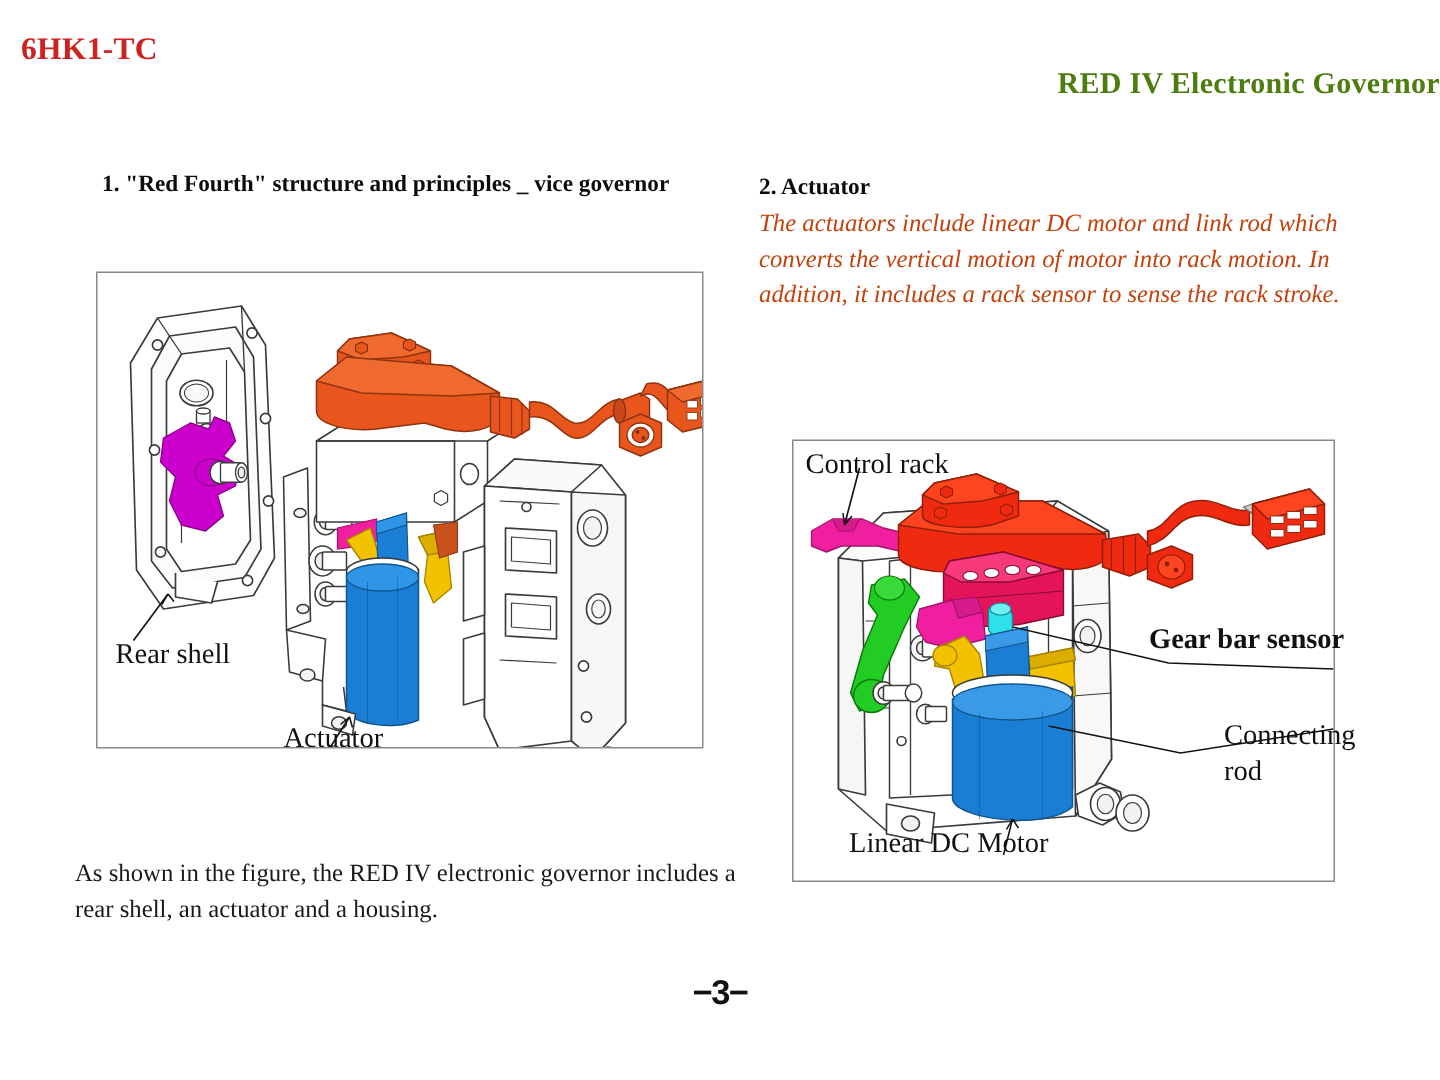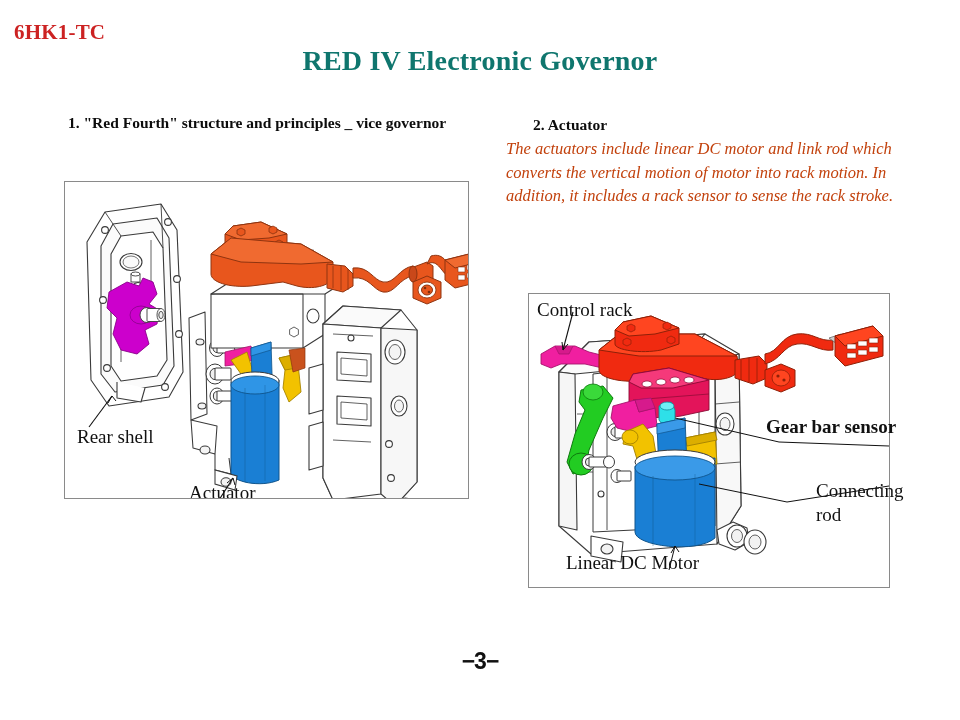--- a/index.html
+++ b/index.html
@@ -29,24 +29,24 @@
     font-size: 21px;
     font-weight: bold;
     color: #cc2222;
     letter-spacing: 0.2px;
   }
   #slide-title {
     position: absolute;
     left: 0;
     right: 0;
     top: 45px;
-    text-align: center;
-    font-size: 28px;
+    text-align: right;
+    font-size: 20px;
     font-weight: bold;
-    color: #0f766e;
+    color: #4d7c0f;
     letter-spacing: 0.2px;
   }
 
   
   #left-col {
     position: absolute;
     left: 64px;
     top: 112px;
     width: 410px;
   }
@@ -80,21 +80,20 @@
   }
 
   
   #section2-heading {
     position: absolute;
     left: 506px;
     top: 116px;
     font-size: 15.5px;
     font-weight: bold;
     color: #0c0c0c;
-    margin-left: 27px;
   }
   #section2-body {
     position: absolute;
     left: 506px;
     top: 137px;
     width: 442px;
     font-size: 16.5px;
     line-height: 1.43;
     color: #c2410c;
     font-style: italic;
@@ -381,20 +380,21 @@
         <path d="M252,360 L268,326"></path>
         <path d="M268,326 L262,333 M268,326 L271,334" stroke-width="1"></path>
       </g>
     </svg>
 
     <div class="fig-label" id="label-rear-shell" style="position:absolute;left:12px;top:244px;">Rear shell</div>
     <div class="fig-label" id="label-actuator" style="position:absolute;left:124px;top:300px;">Actuator</div>
     <div class="fig-label" id="label-housing" style="position:absolute;left:224px;top:339px;">Housing</div>
   </div>
 
+  <div id="left-caption">As shown in the figure, the RED IV electronic governor includes a rear shell, an actuator and a housing.</div>
 
   <div id="section2-heading">2. Actuator</div>
   <div id="section2-body">The actuators include linear DC motor and link rod which converts the vertical motion of motor into rack motion. In addition, it includes a rack sensor to sense the rack stroke.</div>
 
   <div id="right-figure-box">
     <svg width="360" height="293" viewBox="0 0 360 293">
 
       <g stroke="#3a3a3a" stroke-width="1.1" fill="#ffffff" stroke-linejoin="round">
 
         <path d="M30,78 L60,48 L176,40 L210,60 L212,212 L188,250 L62,260 L30,232 Z"></path>

